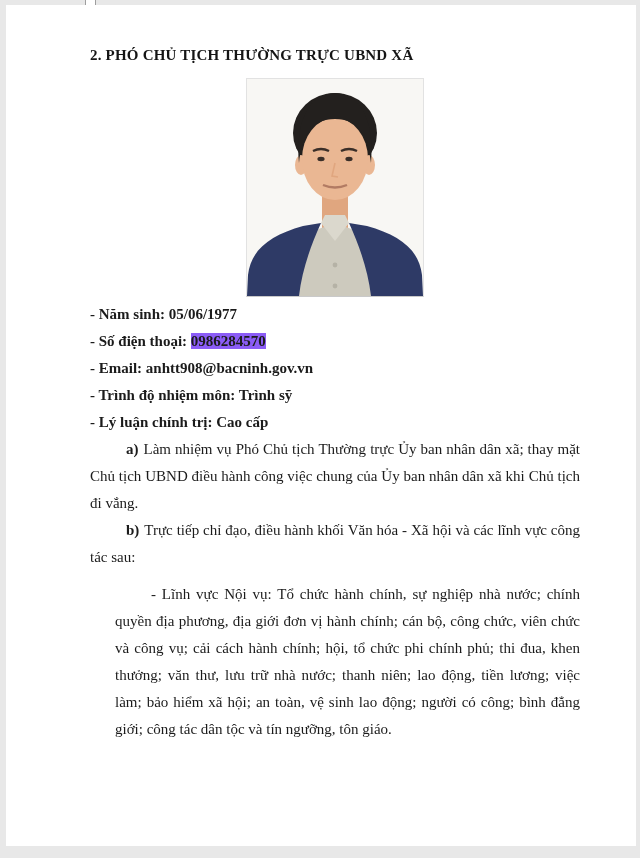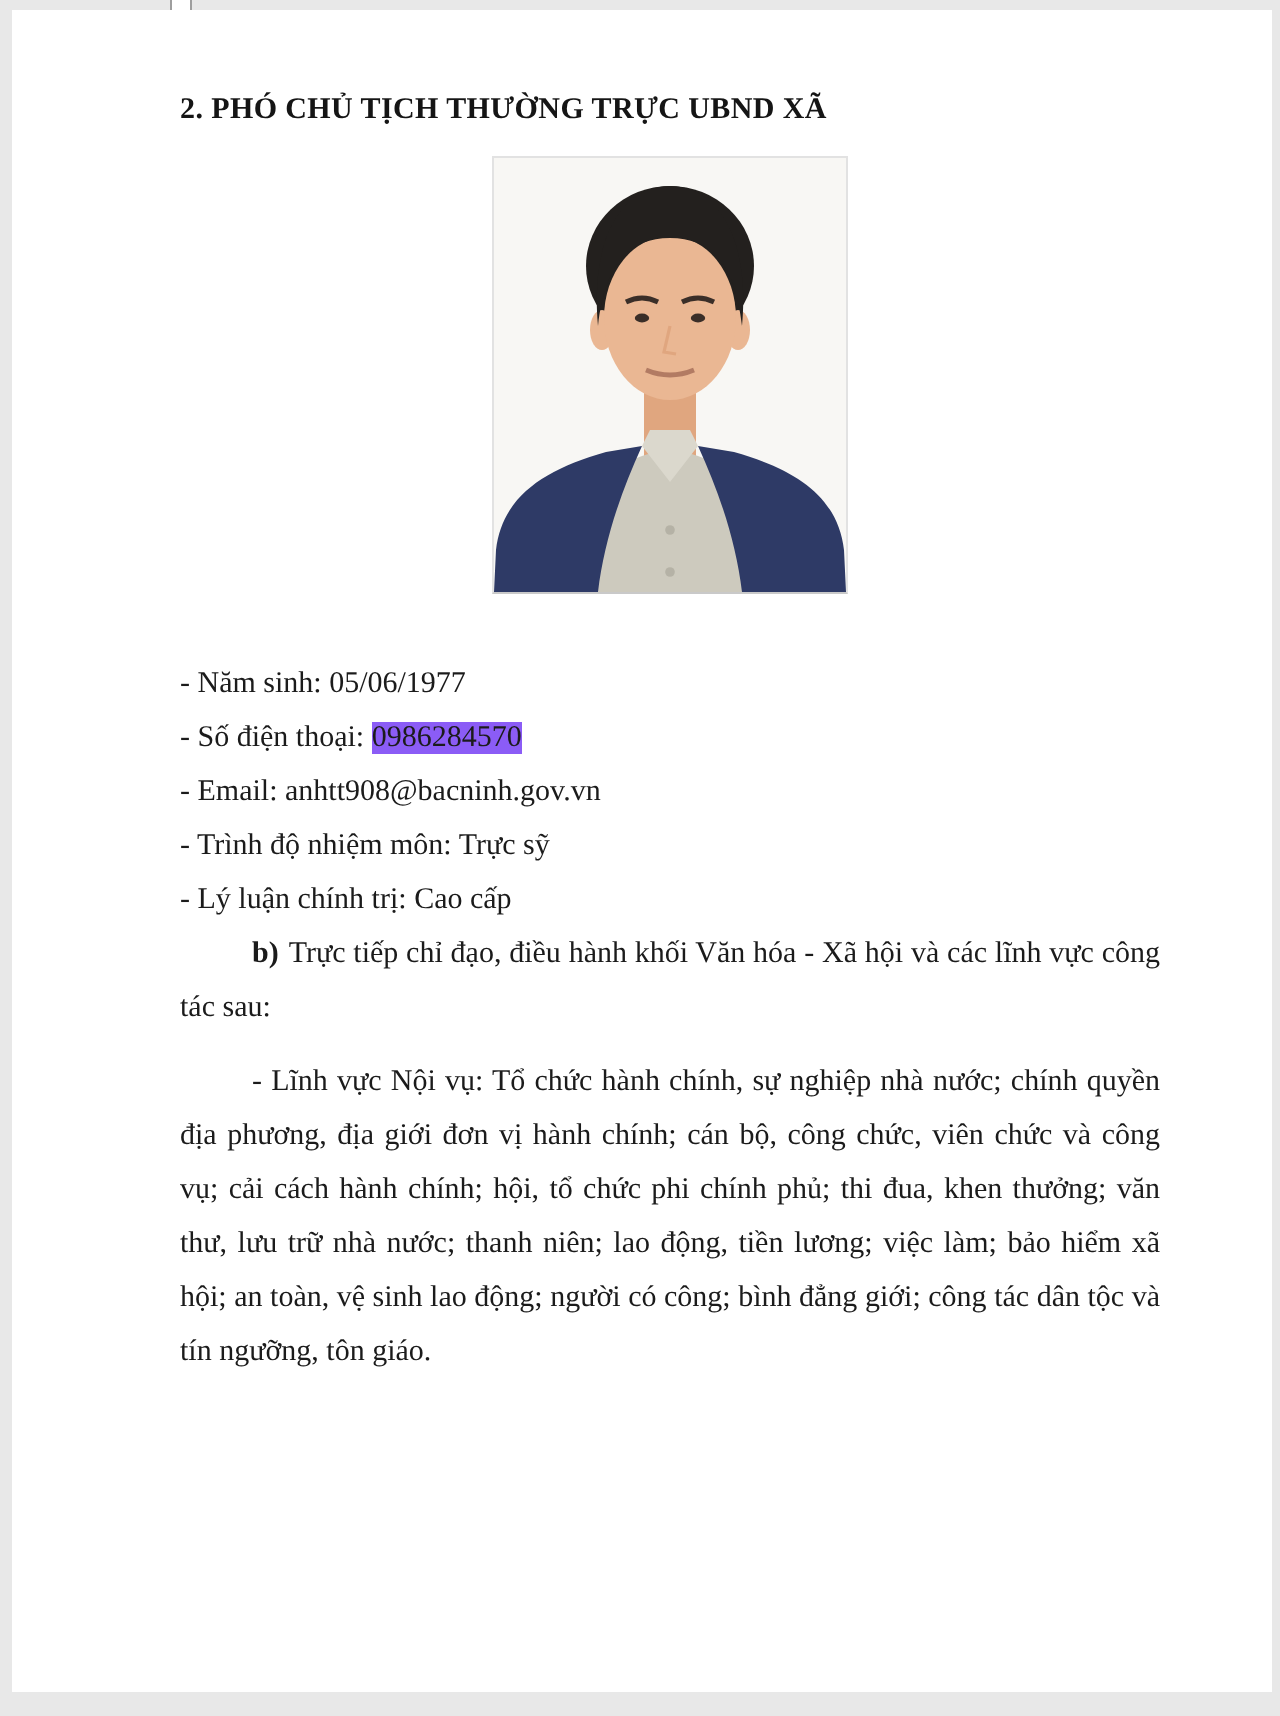--- a/index.html
+++ b/index.html
@@ -30,30 +30,30 @@
   .photo {
     display:block; width:178px; height:219px;
     border:1px solid #e2e2e2; border-bottom-color:#c9c9c9;
     background:#f8f7f4;
   }
   .caption {
     text-align:center; margin-top:3px;
     font-weight:bold; color:#1c1c1c;
     font-size:14px; line-height:20px;
   }
-  .details { margin-top:32px; }
+  .details { margin-top:4px;font-weight:bold; }
   .detail-row { font-size:15px; line-height:27px; color:#1b1b1b; }
   .shaded { background:#8b5cf6; }
   .duties-heading { font-size:15px; font-weight:bold; line-height:27px; color:#151515; }
   .para {
     font-size:15px; line-height:27px; color:#1b1b1b;
     text-align:justify; text-indent:36px;
   }
   .para .marker { font-weight:bold; margin-right:5px; }
-  .para.gap { margin-top:10px; }
+  .para.gap { margin-top:10px;margin-left:25px; }
 </style>
 </head>
 <body>
 
 <div class="viewport">
   <div class="corner-marker"></div>
 
   <div class="page">
 
     <div class="doc-title">2. PHÓ CHỦ TỊCH THƯỜNG TRỰC UBND XÃ</div>
@@ -94,24 +94,25 @@
         <circle cx="88" cy="186" r="2.4" fill="#b5b2a6"></circle>
         <circle cx="88" cy="207" r="2.4" fill="#b5b2a6"></circle>
       </svg>
     </div>
 
 
     <div class="details">
       <div class="detail-row"><span>- Năm sinh: </span><span>05/06/1977</span></div>
       <div class="detail-row"><span>- Số điện thoại: </span><span class="shaded">0986284570</span></div>
       <div class="detail-row"><span>- Email: </span><span>anhtt908@bacninh.gov.vn</span></div>
-      <div class="detail-row"><span>- Trình độ nhiệm môn: </span><span>Trực sỹ</span></div>
+      <div class="detail-row"><span>- Trình độ nhiệm môn: </span><span>Trình sỹ</span></div>
       <div class="detail-row"><span>- Lý luận chính trị: </span><span>Cao cấp</span></div>
     </div>
 
 
+    <p class="para"><span class="marker">a)</span><span>Làm nhiệm vụ Phó Chủ tịch Thường trực Ủy ban nhân dân xã; thay mặt Chủ tịch UBND điều hành công việc chung của Ủy ban nhân dân xã khi Chủ tịch đi vắng.</span></p>
 
     <p class="para"><span class="marker">b)</span><span>Trực tiếp chỉ đạo, điều hành khối Văn hóa - Xã hội và các lĩnh vực công tác sau:</span></p>
 
     <p class="para gap">- Lĩnh vực Nội vụ: Tổ chức hành chính, sự nghiệp nhà nước; chính quyền địa phương, địa giới đơn vị hành chính; cán bộ, công chức, viên chức và công vụ; cải cách hành chính; hội, tổ chức phi chính phủ; thi đua, khen thưởng; văn thư, lưu trữ nhà nước; thanh niên; lao động, tiền lương; việc làm; bảo hiểm xã hội; an toàn, vệ sinh lao động; người có công; bình đẳng giới; công tác dân tộc và tín ngưỡng, tôn giáo.</p>
 
   </div>
 </div>
 
 </body></html>

